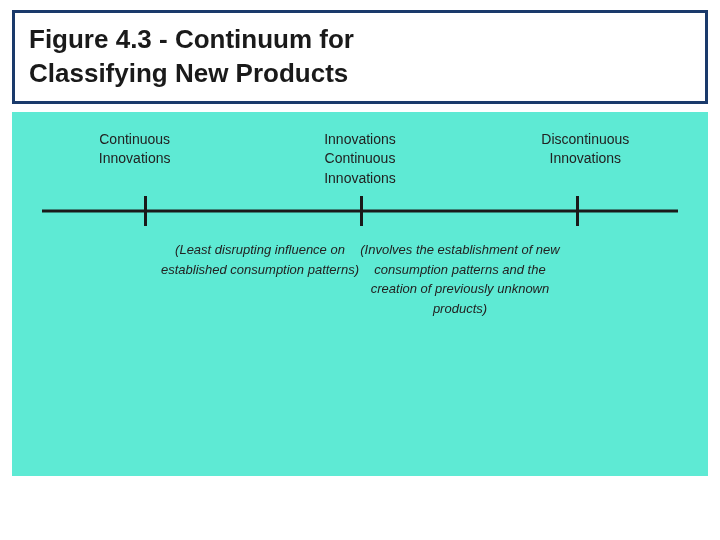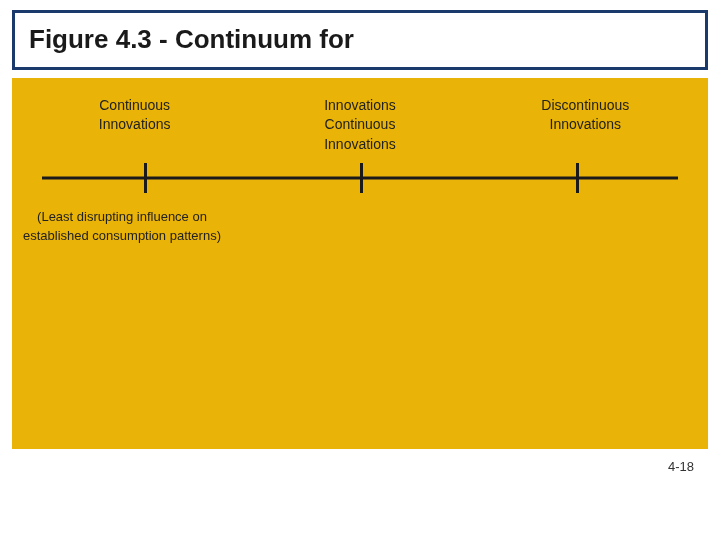--- a/index.html
+++ b/index.html
@@ -27,21 +27,21 @@
 
     .title-text {
       font-size: 26px;
       font-weight: bold;
       color: #1a1a1a;
       line-height: 1.3;
     }
 
     .content-area {
       flex: 1;
-      background: #eab308;
+      background: #5eead4;
       margin: 8px 12px 8px 12px;
       position: relative;
       display: flex;
       flex-direction: column;
     }
 
     
     .labels-row {
       display: flex;
       justify-content: space-around;
@@ -83,23 +83,24 @@
       transform: translateY(-50%);
     }
 
     .tick-left { left: 16%; }
     .tick-mid { left: 50%; }
     .tick-right { left: 84%; }
 
     
     .descriptions-row {
       display: flex;
-      justify-content: flex-start;
+      justify-content: center;
       padding: 14px 10px 0 10px;
       flex: 1;
+      font-style: italic;
     }
 
     .desc-box {
       text-align: center;
       width: 200px;
       font-size: 13px;
       color: #222;
       line-height: 1.5;
     }
 
@@ -114,20 +115,21 @@
     }
   </style>
 </head>
 <body>
 
 <div class="slide-container">
 
   <div class="title-box">
     <div class="title-text">
       <span>Figure 4.3 - Continuum for</span><br>
+      <span>Classifying New Products</span>
     </div>
   </div>
 
   <div class="content-area">
 
     <div class="labels-row">
       <div class="label-box">
         <span>Continuous</span><br>
         <span>Innovations</span>
       </div>
@@ -146,20 +148,20 @@
       <div class="timeline-line"></div>
       <div class="tick tick-left"></div>
       <div class="tick tick-mid"></div>
       <div class="tick tick-right"></div>
     </div>
 
     <div class="descriptions-row">
       <div class="desc-box">
         <span>(Least disrupting influence on established consumption patterns)</span>
       </div>
+      <div class="desc-box">
+        <span>(Involves the establishment of new consumption patterns and the creation of previously unknown products)</span>
+      </div>
     </div>
 
   </div>
 
-  <div class="page-number">
-    <span>4-18</span>
-  </div>
 </div>
 
 </body></html>

